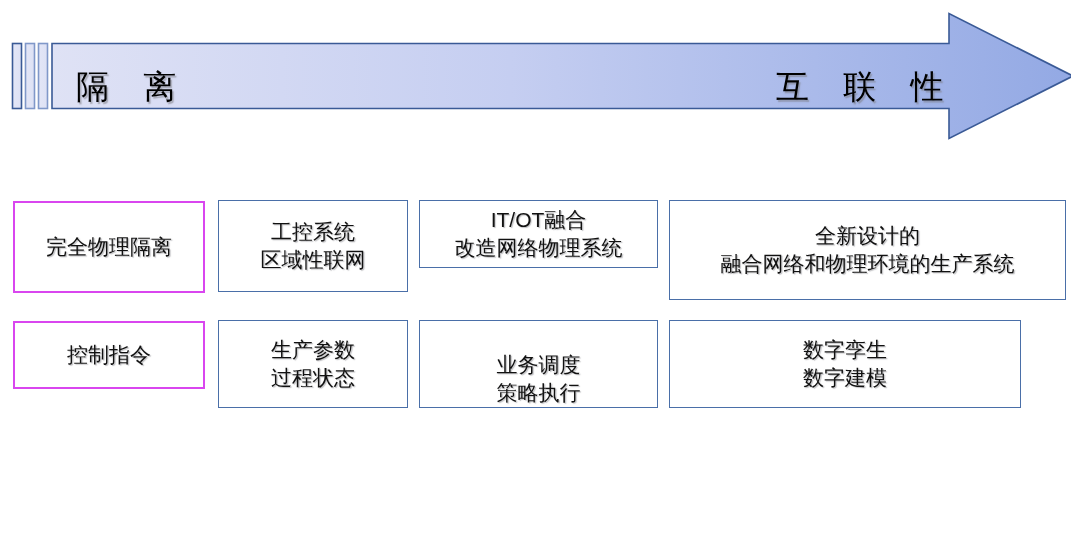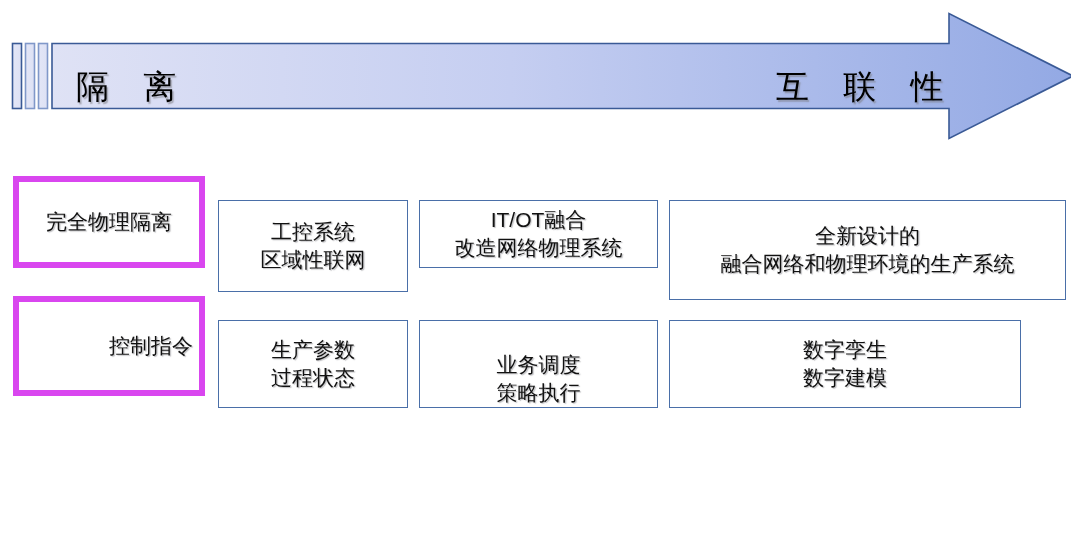--- a/index.html
+++ b/index.html
@@ -60,21 +60,21 @@
   }
   .cell {
     position: absolute;
     background: #ffffff;
     box-sizing: border-box;
     display: flex;
     align-items: center;
     justify-content: center;
     text-align: center;
   }
-  .cell.accent-dark  { border: 6px solid #d946ef; }
+  .cell.accent-dark  { border: 2px solid #d946ef; margin-top: 25px; }
   .cell.accent-light { border: 1.6px solid #4a6fa8; margin-top: 24px; }
 
   .cell-text {
     font-size: 21px;
     line-height: 1.33;
     color: #111111;
     text-shadow: 1.2px 1.2px 1px rgba(130,130,135,0.5);
     white-space: pre-line;
     padding: 0 6px;
   }
@@ -128,21 +128,21 @@
     </div>
 
     <div class="cell accent-light" style="left:663px; top:0; width:397px; height:100px;">
       <span class="cell-text">全新设计的
 融合网络和物理环境的生产系统</span>
     </div>
   </div>
 
   <div class="box-row" id="row-2">
 
-    <div class="cell accent-dark" style="left:7px; top:0; width:192px; height:100px;justify-content:flex-end;">
+    <div class="cell accent-dark" style="left:7px; top:0; width:192px; height:68px;">
       <span class="cell-text">控制指令</span>
     </div>
 
     <div class="cell accent-light" style="left:212px; top:0; width:190px; height:88px;">
       <span class="cell-text">生产参数
 过程状态</span>
     </div>
 
     <div class="cell accent-light" style="left:413px; top:0; width:239px; height:88px;align-items:flex-end;">
       <span class="cell-text">业务调度

